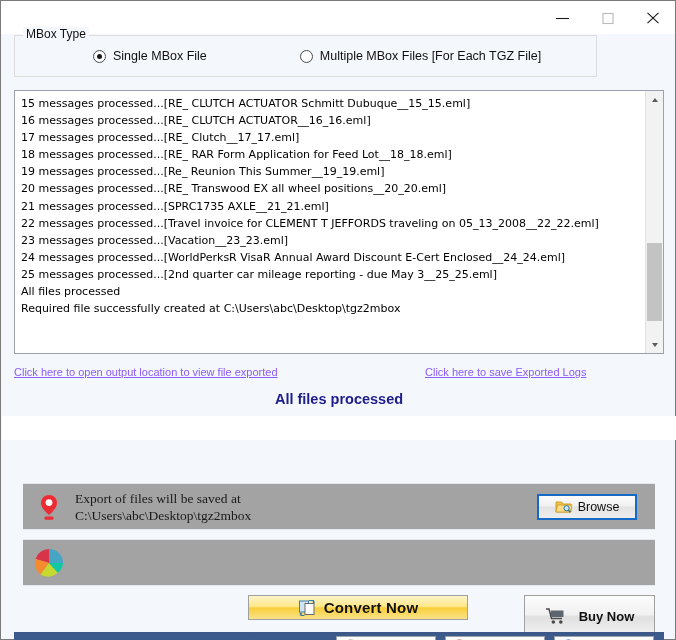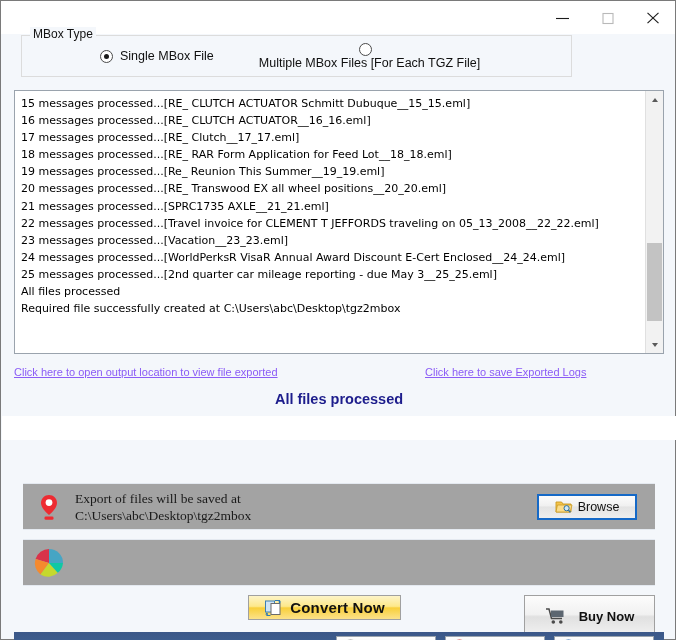--- a/index.html
+++ b/index.html
@@ -48,26 +48,27 @@
 
   
   .body-area {
     flex: 1 1 auto;
     background: #f4f7fb;
     position: relative;
     padding: 0;
   }
   .groupbox {
     position: absolute;
-    left: 20px;
+    left: 13px;
     top: 1px;
     width: 549px;
     height: 40px;
     border: 1px solid #dcdcdc;
     background: transparent;
+    padding-left: 32px;
   }
   .groupbox-title {
     position: absolute;
     left: 8px;
     top: -9px;
     background: #f4f7fb;
     padding: 0 3px;
     font-size: 12px;
     color: #111;
     line-height: 14px;
@@ -78,21 +79,21 @@
     width: 100%; height: 100%;
     display: flex;
     align-items: center;
   }
   .radio {
     display: flex;
     align-items: center;
     cursor: default;
   }
   .radio.one { margin-left: 78px; }
-  .radio.two { margin-left: 38px; flex-direction: column; }
+  .radio.two { margin-left: 93px; }
   .radio-circle {
     width: 13px;
     height: 13px;
     border-radius: 50%;
     border: 1px solid #4a4a4a;
     background: #fff;
     box-sizing: border-box;
     position: relative;
     flex: 0 0 auto;
   }
@@ -251,21 +252,21 @@
     font-size: 12.5px;
     color: #111;
   }
   .browse-btn .lbl { margin-left: 5px; }
 
   
   .convert-btn {
     position: absolute;
     left: 247px;
     top: 561px;
-    width: 153px;
+    width: 220px;
     height: 25px;
     box-sizing: border-box;
     border: 1px solid #a0a0a0;
     background: linear-gradient(to bottom, #fdf4c8 0%, #fde88a 45%, #f8cf3a 52%, #fce28a 100%);
     display: flex;
     align-items: center;
     justify-content: center;
     cursor: default;
   }
   .convert-btn .lbl {

